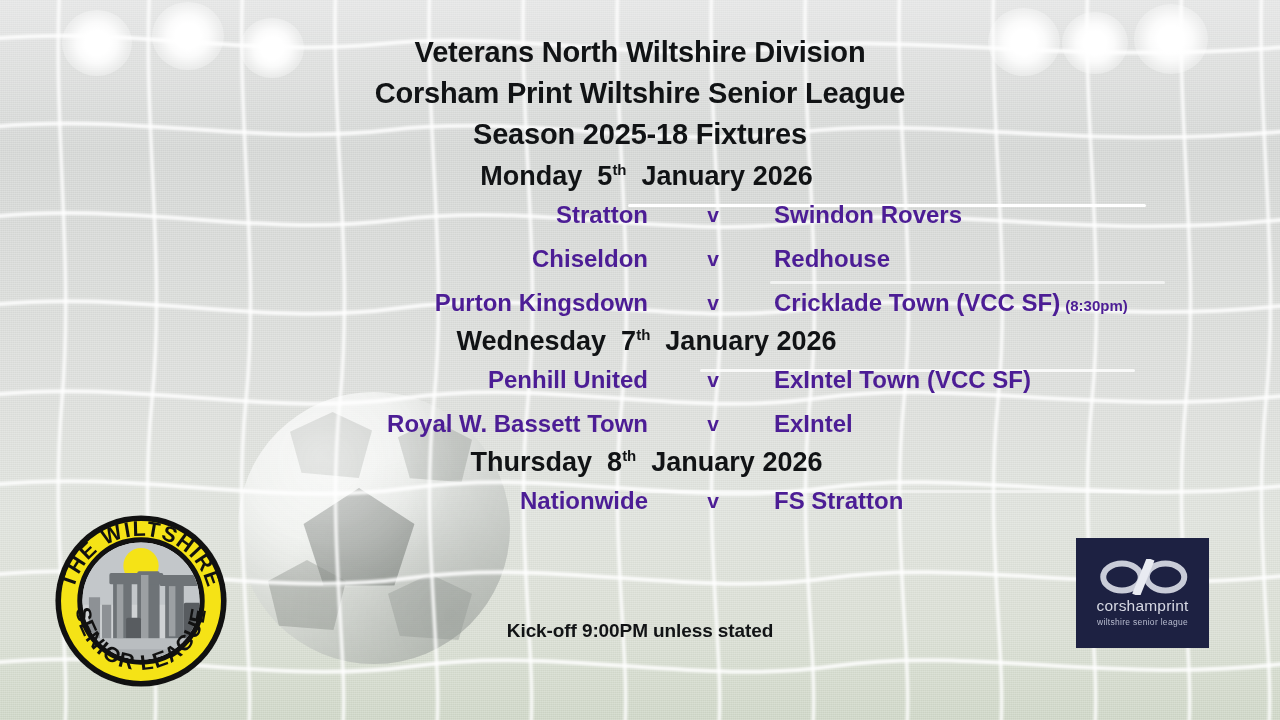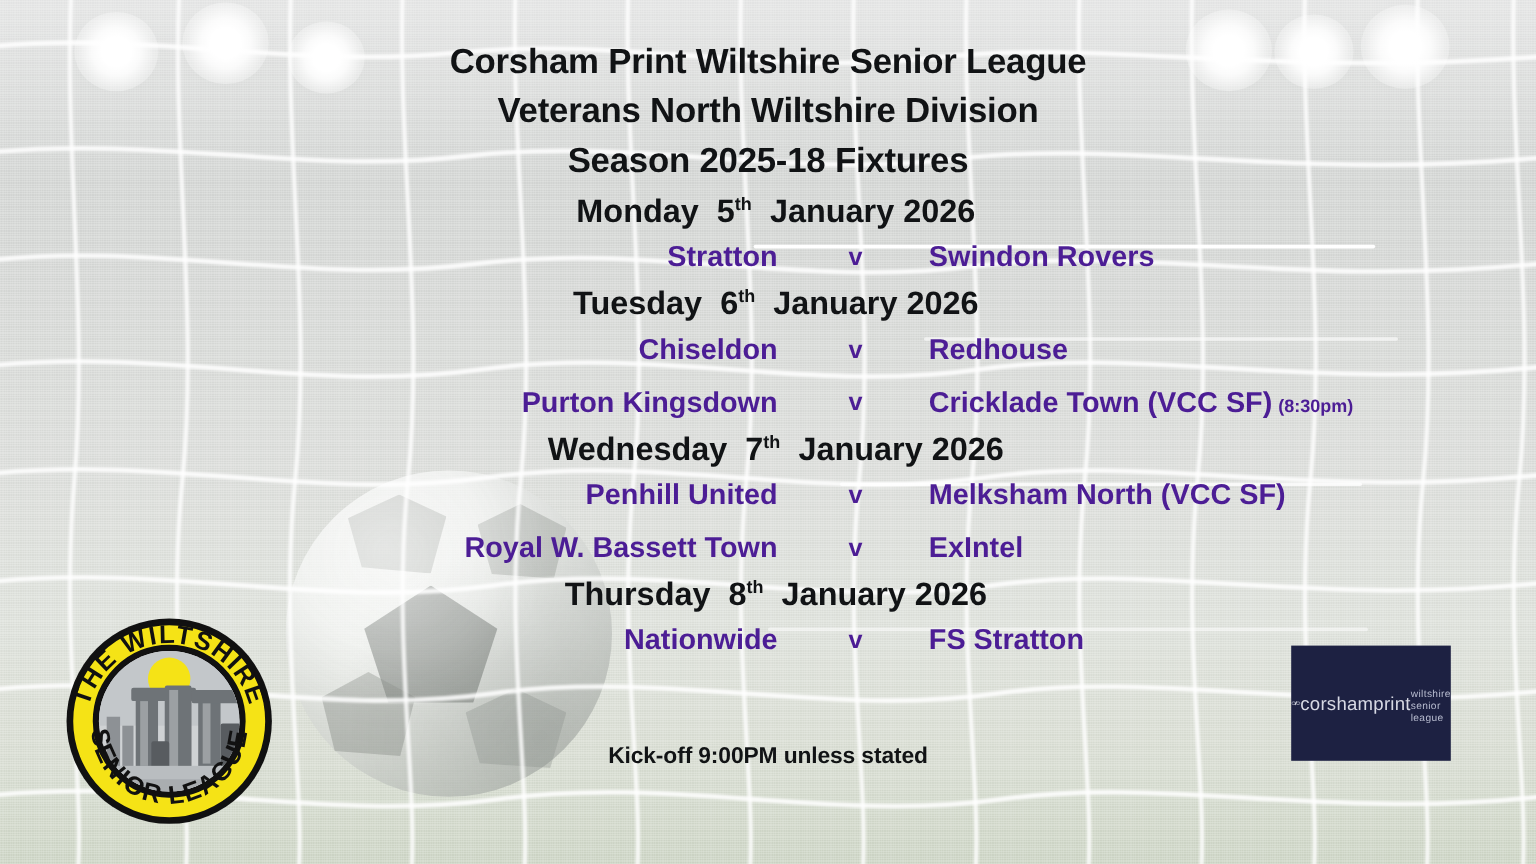--- a/index.html
+++ b/index.html
@@ -199,24 +199,24 @@
   .wsl-logo {
     position:absolute;
     left:48px; top:508px;
     width:186px; height:186px;
   }
   .wsl-logo svg { width:100%; height:100%; display:block; }
 
   .corsham-logo {
     position:absolute;
     left:1076px; top:538px;
-    width:133px; height:96px;
+    width:133px; height:110px;
     background:#1d2142;
     display:flex;
-    flex-direction:row;
+    flex-direction:column;
     align-items:center;
     justify-content:center;
     overflow:hidden;
   }
   .corsham-mark { width:92px; height:36px; display:block; }
   .corsham-name {
     font-size:15.5px;
     color:#d7d9e4;
     letter-spacing:.2px;
     margin-top:3px;
@@ -293,47 +293,42 @@
   <div class="light" style="left:152px; top:2px;  width:72px; height:68px;"></div>
   <div class="light" style="left:240px; top:18px; width:64px; height:60px;"></div>
   <div class="light" style="left:988px; top:8px;  width:72px; height:68px;"></div>
   <div class="light" style="left:1062px;top:12px; width:66px; height:62px;"></div>
   <div class="light" style="left:1134px;top:4px;  width:74px; height:70px;"></div>
 </div>
 
 <div id="content">
 
   <div class="title-block">
+    <div class="title-line">Veterans North Wiltshire Division</div>
     <div class="title-line">Corsham Print Wiltshire Senior League</div>
-    <div class="title-line">Veterans North Wiltshire Division</div>
     <div class="title-line">Season 2025-18 Fixtures</div>
   </div>
 
   <div class="fixtures">
 
     <div class="day-block">
       <div class="day-head">
         <span>Monday</span>
         <span>&nbsp;</span><span>5</span><sup>th</sup>
         <span>&nbsp;</span><span>January 2026</span>
       </div>
       <div class="day-rule rule-0"></div>
       <div class="match">
         <span class="home">Stratton</span>
         <span class="vs">v</span>
         <span class="away"><span>Swindon Rovers</span></span>
       </div>
     </div>
 
     <div class="day-block">
-      <div class="day-head">
-        <span>Tuesday</span>
-        <span>&nbsp;</span><span>6</span><sup>th</sup>
-        <span>&nbsp;</span><span>January 2026</span>
-      </div>
       <div class="day-rule rule-1"></div>
       <div class="match">
         <span class="home">Chiseldon</span>
         <span class="vs">v</span>
         <span class="away"><span>Redhouse</span></span>
       </div>
       <div class="match">
         <span class="home">Purton Kingsdown</span>
         <span class="vs">v</span>
         <span class="away"><span>Cricklade Town (VCC SF)</span><span class="ko-time">(8:30pm)</span></span>
@@ -343,21 +338,21 @@
     <div class="day-block">
       <div class="day-head">
         <span>Wednesday</span>
         <span>&nbsp;</span><span>7</span><sup>th</sup>
         <span>&nbsp;</span><span>January 2026</span>
       </div>
       <div class="day-rule rule-2"></div>
       <div class="match">
         <span class="home">Penhill United</span>
         <span class="vs">v</span>
-        <span class="away"><span>Melksham North (VCC SF)</span></span>
+        <span class="away"><span>ExIntel Town (VCC SF)</span></span>
       </div>
       <div class="match">
         <span class="home">Royal W. Bassett Town</span>
         <span class="vs">v</span>
         <span class="away"><span>ExIntel</span></span>
       </div>
     </div>
 
     <div class="day-block">
       <div class="day-head">

